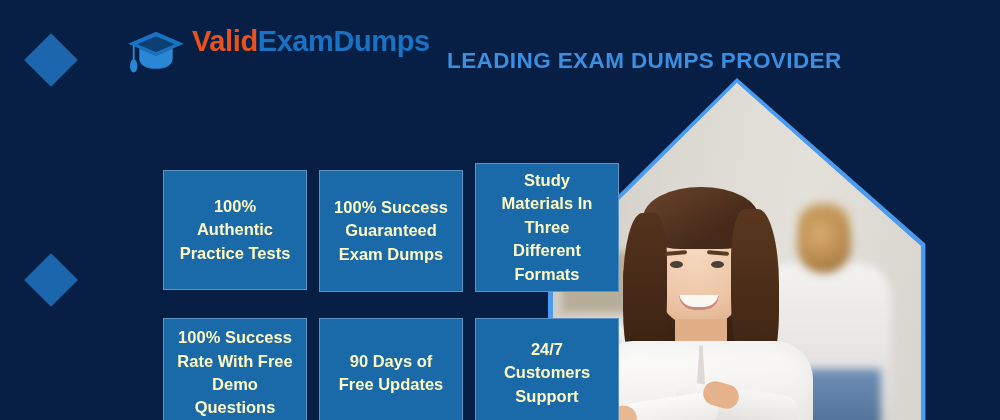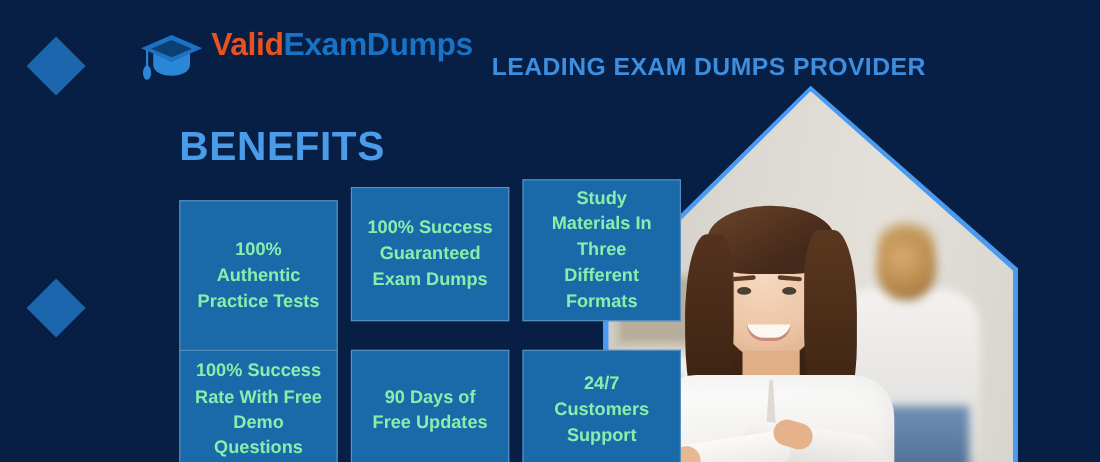--- a/index.html
+++ b/index.html
@@ -189,30 +189,30 @@
     position:absolute; left:163px; top:112px;
     color:#4a9be8; font-size:37px; font-weight:bold;
     letter-spacing:.5px;
   }
 
   
   .card {
     position:absolute;
     background:#1a69a8;
     border:1px solid #5a93c4;
-    color:#86efac;
+    color:#fef9c3;
     font-size:16.5px;
     font-weight:bold;
     line-height:1.42;
     text-align:center;
     display:flex; align-items:center; justify-content:center;
     padding:12px 8px;
     white-space:pre-line;
   }
-  #card-0 { left:163px; top:182px; width:144px; height:138px; }
+  #card-0 { left:163px; top:170px; width:144px; height:120px; }
   #card-1 { left:319px; top:170px; width:144px; height:122px; }
   #card-2 { left:475px; top:163px; width:144px; height:129px; }
   #card-3 { left:163px; top:318px; width:144px; height:110px; }
   #card-4 { left:319px; top:318px; width:144px; height:110px; }
   #card-5 { left:475px; top:318px; width:144px; height:110px; }
 </style>
 </head>
 <body>
 
 <div id="stage">
@@ -262,21 +262,20 @@
         </svg>
       </span>
       <span id="logo-text">
         <span id="brand"><span id="brand-valid">Valid</span><span id="brand-examdumps">ExamDumps</span></span>
       </span>
     </div>
 
     <div id="header-title">LEADING EXAM DUMPS PROVIDER</div>
   </div>
 
-  <div id="benefits-title">BENEFITS</div>
 
   <div class="card" id="card-0">100%
 Authentic
 Practice Tests</div>
   <div class="card" id="card-1">100% Success
 Guaranteed
 Exam Dumps</div>
   <div class="card" id="card-2">Study
 Materials In
 Three

